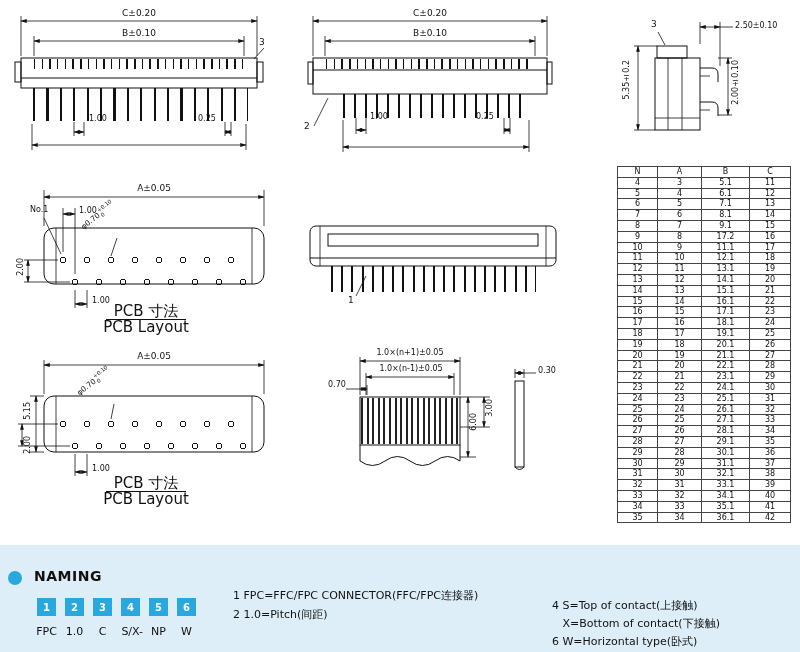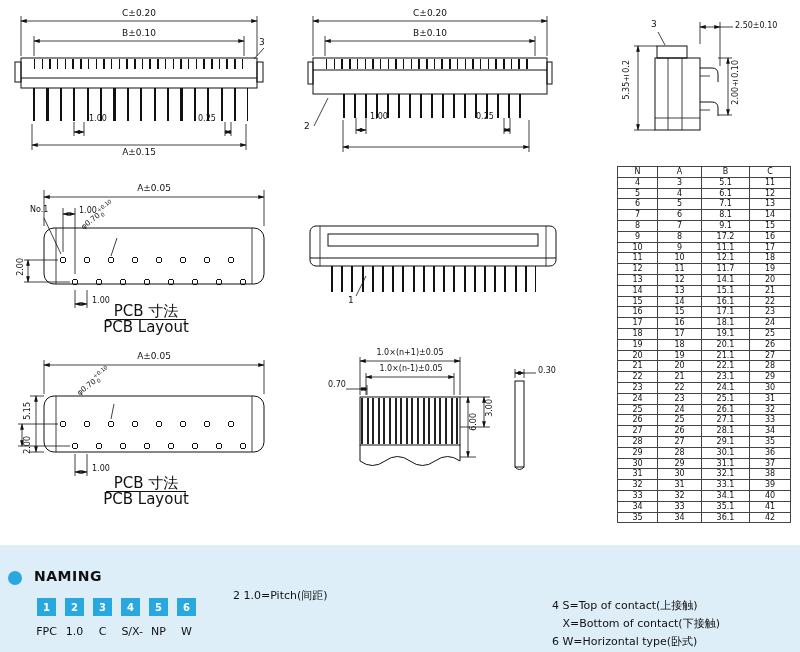--- a/index.html
+++ b/index.html
@@ -76,21 +76,20 @@
     <line class="dim" x1="213" y1="126" x2="219" y2="126"></line>
     <line class="thin" x1="20" y1="118" x2="20" y2="144"></line>
       <line class="thin" x1="234" y1="118" x2="234" y2="144"></line>
     <line class="dim" x1="20" y1="139" x2="234" y2="139"></line>
   </svg>
   <div class="lbl ctr" style="left:0;top:3px;width:254px">C±0.20</div>
   <div class="lbl ctr" style="left:0;top:23px;width:254px">B±0.10</div>
   <div class="lbl" style="left:247px;top:32px">3</div>
   <div class="lbl sm" style="left:77px;top:109px">1.00</div>
   <div class="lbl sm" style="left:186px;top:109px">0.25</div>
-  <div class="lbl ctr" style="left:0;top:142px;width:254px">A±0.15</div>
 </div>
 
 <div class="drawing" style="left:298px;top:6px;width:266px;height:160px">
   <div class="stripes slots" style="left:28px;top:53px;width:208px;height:10px"></div>
   <div class="stripes pins-m" style="left:45px;top:88px;width:187px;height:24px"></div>
   <svg width="266" height="160">
     <line class="thin" x1="15" y1="10" x2="15" y2="50"></line>
       <line class="thin" x1="249" y1="10" x2="249" y2="50"></line>
     <line class="dim" x1="15" y1="15" x2="249" y2="15"></line>
     <line class="thin" x1="27" y1="30" x2="27" y2="50"></line>
@@ -261,21 +260,21 @@
     </tr>
       <tr>
       <td>11</td>
       <td>10</td>
       <td>12.1</td>
       <td>18</td>
     </tr>
       <tr>
       <td>12</td>
       <td>11</td>
-      <td>11.7</td>
+      <td>13.1</td>
       <td>19</td>
     </tr>
       <tr>
       <td>13</td>
       <td>12</td>
       <td>14.1</td>
       <td>20</td>
     </tr>
       <tr>
       <td>14</td>
@@ -514,20 +513,21 @@
     </div>
       <div class="nwrap">
       <div class="nbox">6</div>
       <div class="nlabel">W</div>
     </div>
     </div>
   <div class="lbl" style="left:139px;top:81px;font-size:11px">-</div>
 
   <div class="notes" style="left:233px;top:41px">
 
+  <div class="note">1 FPC=FFC/FPC CONNECTOR(FFC/FPC连接器)</div>
       <div class="note">2 1.0=Pitch(间距)</div>
     </div>
   <div class="notes notes-r" style="left:552px;top:52px">
 
   <div class="note">4 S=Top of contact(上接触)</div>
       <div class="note">   X=Bottom of contact(下接触)</div>
       <div class="note">6 W=Horizontal type(卧式)</div>
     </div>
 </div>
 

